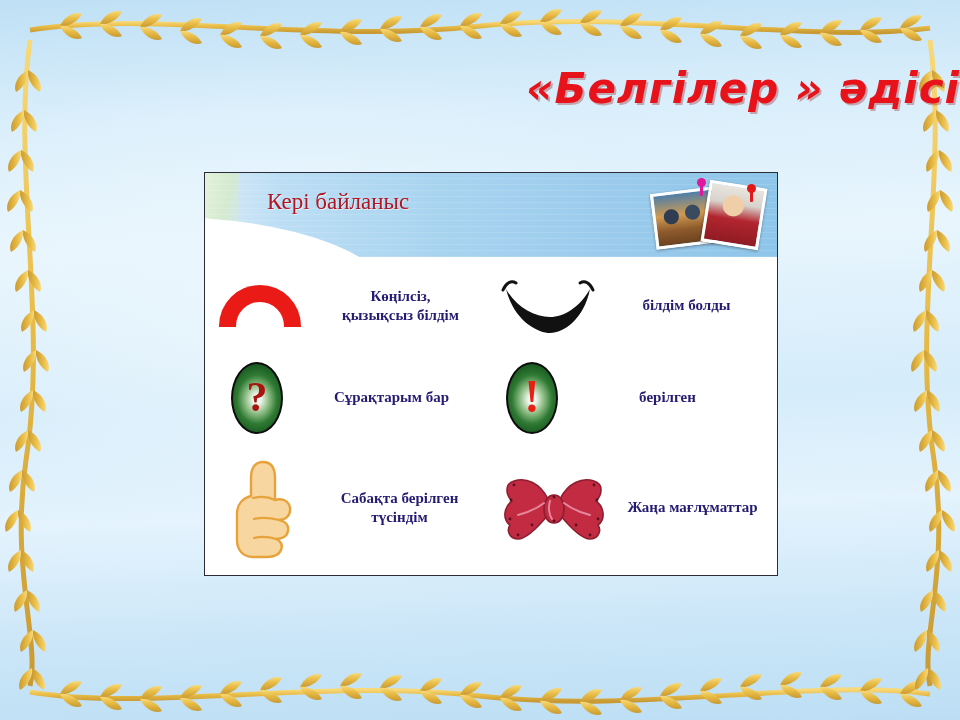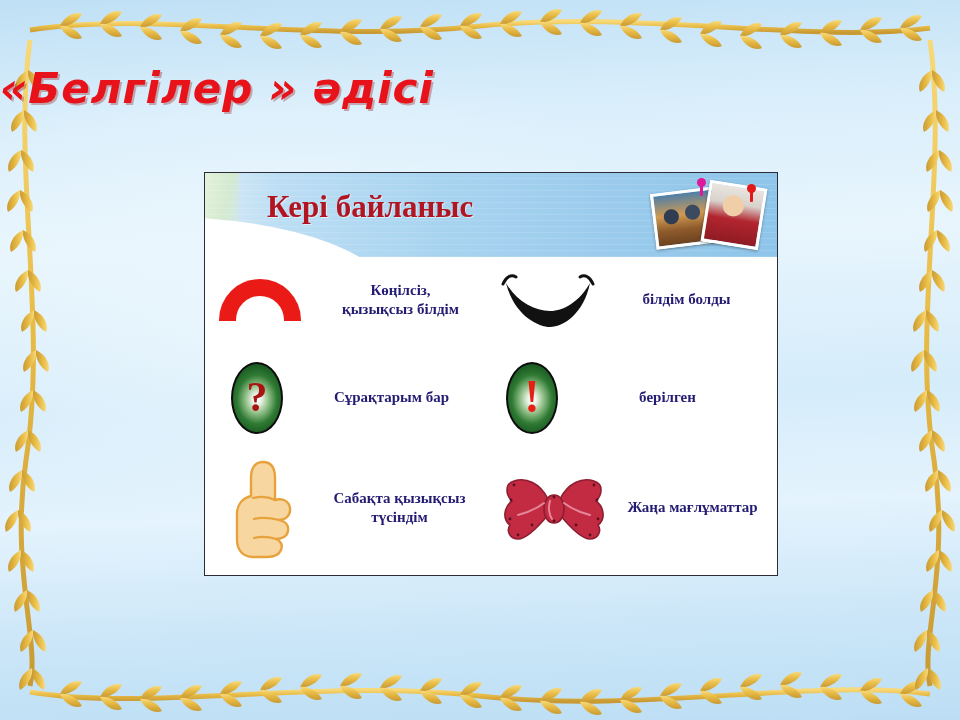--- a/index.html
+++ b/index.html
@@ -33,21 +33,21 @@
   .vine-bottom { left: 0;  bottom: 0; width: 960px; height: 60px; }
   .vine-left   { left: 0;  top: 0;    width: 62px;  height: 720px; }
   .vine-right  { right: 0; top: 0;    width: 62px;  height: 720px; }
 
   
   #title {
     position: absolute;
     left: 0;
     top: 64px;
     width: 960px;
-    text-align: left;
+    text-align: right;
     font-family: "DejaVu Sans", sans-serif;
     font-size: 42px;
     font-style: italic;
     font-weight: bold;
     color: #e8131a;
     letter-spacing: 1px;
     text-shadow: 2px 2px 0 rgba(140,0,0,0.30);
     white-space: nowrap;
   }
 
@@ -91,22 +91,22 @@
         rgba(255,255,255,0.22) 5px,
         rgba(255,255,255,0.22) 6px);
     opacity: .55;
   }
   #header-title {
     position: absolute;
     left: 62px;
     top: 16px;
     z-index: 3;
     font-family: "Liberation Serif", serif;
-    font-size: 31px;
-    font-weight: bold;
+    font-size: 23px;
+    font-weight: normal;
     color: #b01521;
     text-shadow: 1px 1px 0 rgba(255,255,255,0.55);
     white-space: nowrap;
   }
   
   #header-sweep {
     position: absolute;
     left: -40px;
     bottom: -46px;
     width: 230px;
@@ -172,21 +172,21 @@
     height: 318px;
     background: #fff;
   }
   .row {
     position: absolute;
     left: 0;
     width: 100%;
     display: flex;
     align-items: center;
   }
-  .row-1 { top: 0;   height: 86px; justify-content: flex-end; }
+  .row-1 { top: 6px;   height: 86px; justify-content: flex-end; }
   .row-2 { top: 94px;  height: 94px; }
   .row-3 { top: 190px; height: 122px; }
 
   .cell {
     display: flex;
     align-items: center;
     box-sizing: border-box;
   }
   .cell-left  { width: 296px; padding-left: 14px; }
   .cell-right { width: 278px; }
@@ -443,21 +443,21 @@
                          L8,62 C8,52 14,46 22,44 L22,26 C22,16 26,10 34,10 Z"></path>
               </g>
               <g fill="none" stroke="#e8a23c" stroke-width="2.2" stroke-linecap="round">
                 <path d="M24,46 C32,44 40,45 46,48"></path>
                 <path d="M25,67 C33,65 42,66 50,68"></path>
                 <path d="M25,86 C33,84 41,85 47,87"></path>
               </g>
             </svg>
           </div>
           <div class="label">
-            <div>Сабақта қызықсыз</div>
+            <div>Сабақта берілген</div>
             <div>түсіндім</div>
           </div>
         </div>
         <div class="cell cell-right">
           <div class="glyph bow-wrap">
             <svg viewBox="0 0 108 78" width="108" height="78">
               <g fill="#c32b43" stroke="#8e1e30" stroke-width="1.6" stroke-linejoin="round">
                 <path d="M48,30 C40,14 26,8 14,12 C4,15 6,26 12,32
                          C4,38 2,50 10,56 C6,62 10,70 18,70
                          C26,70 38,58 48,46 Z"></path>

